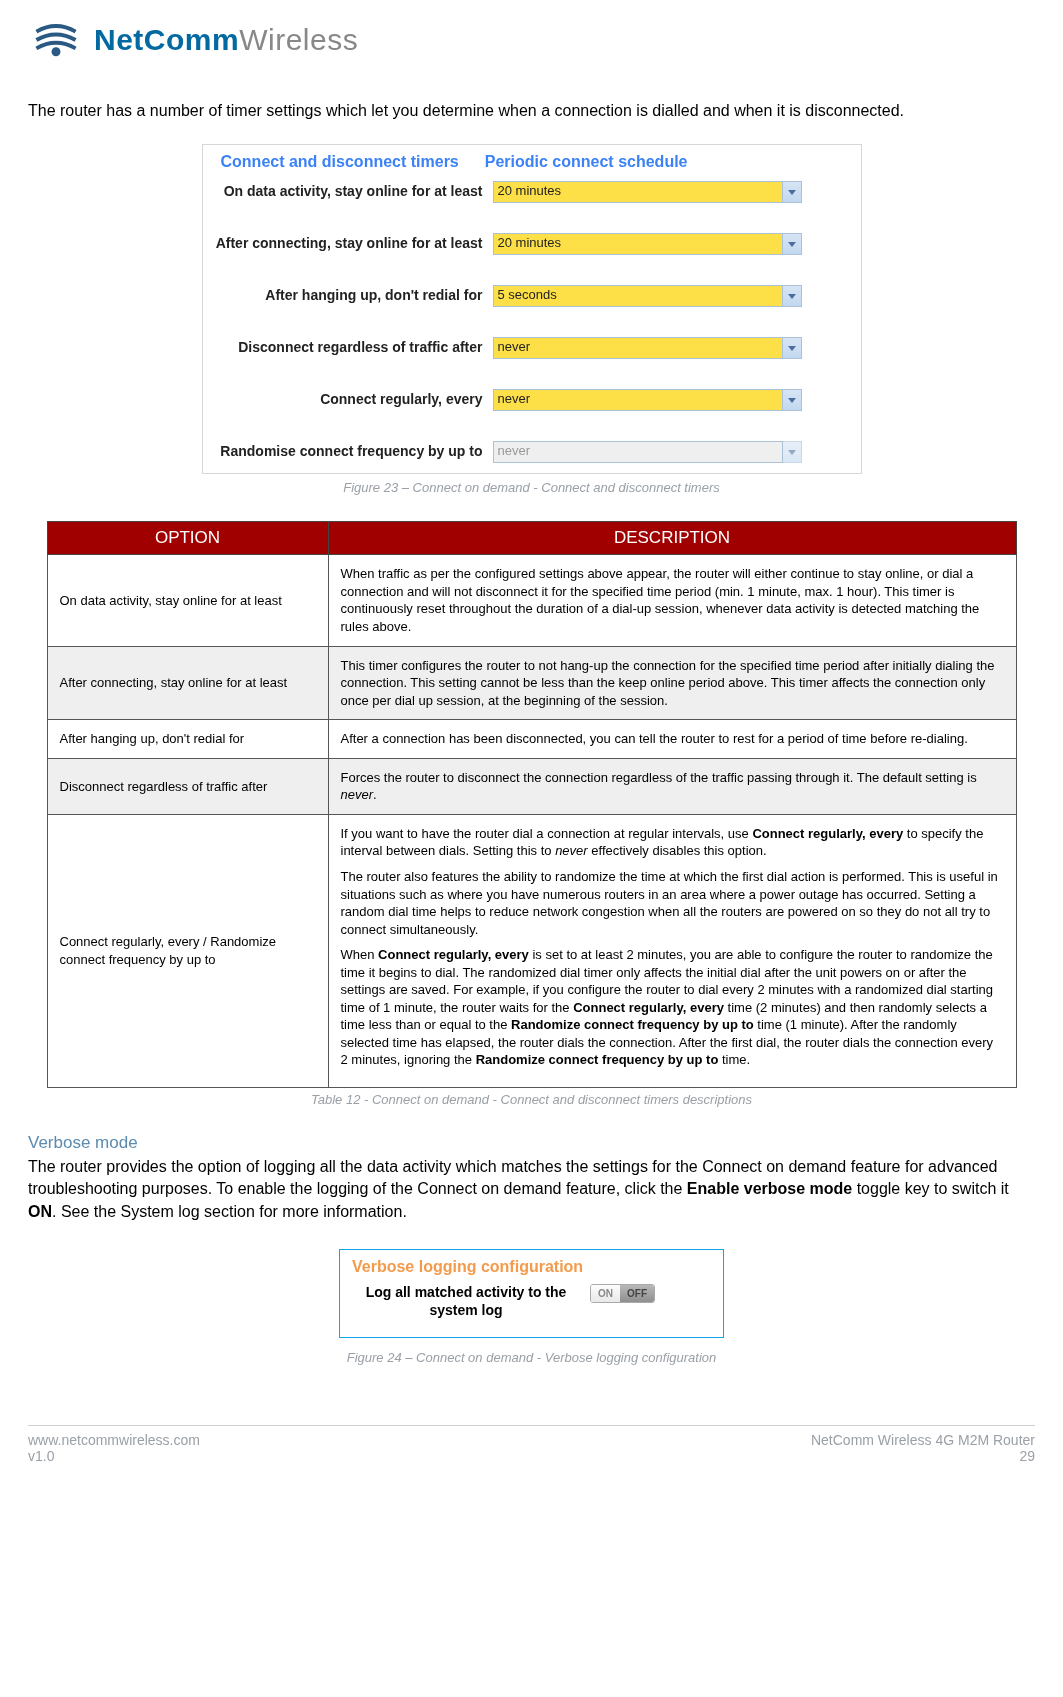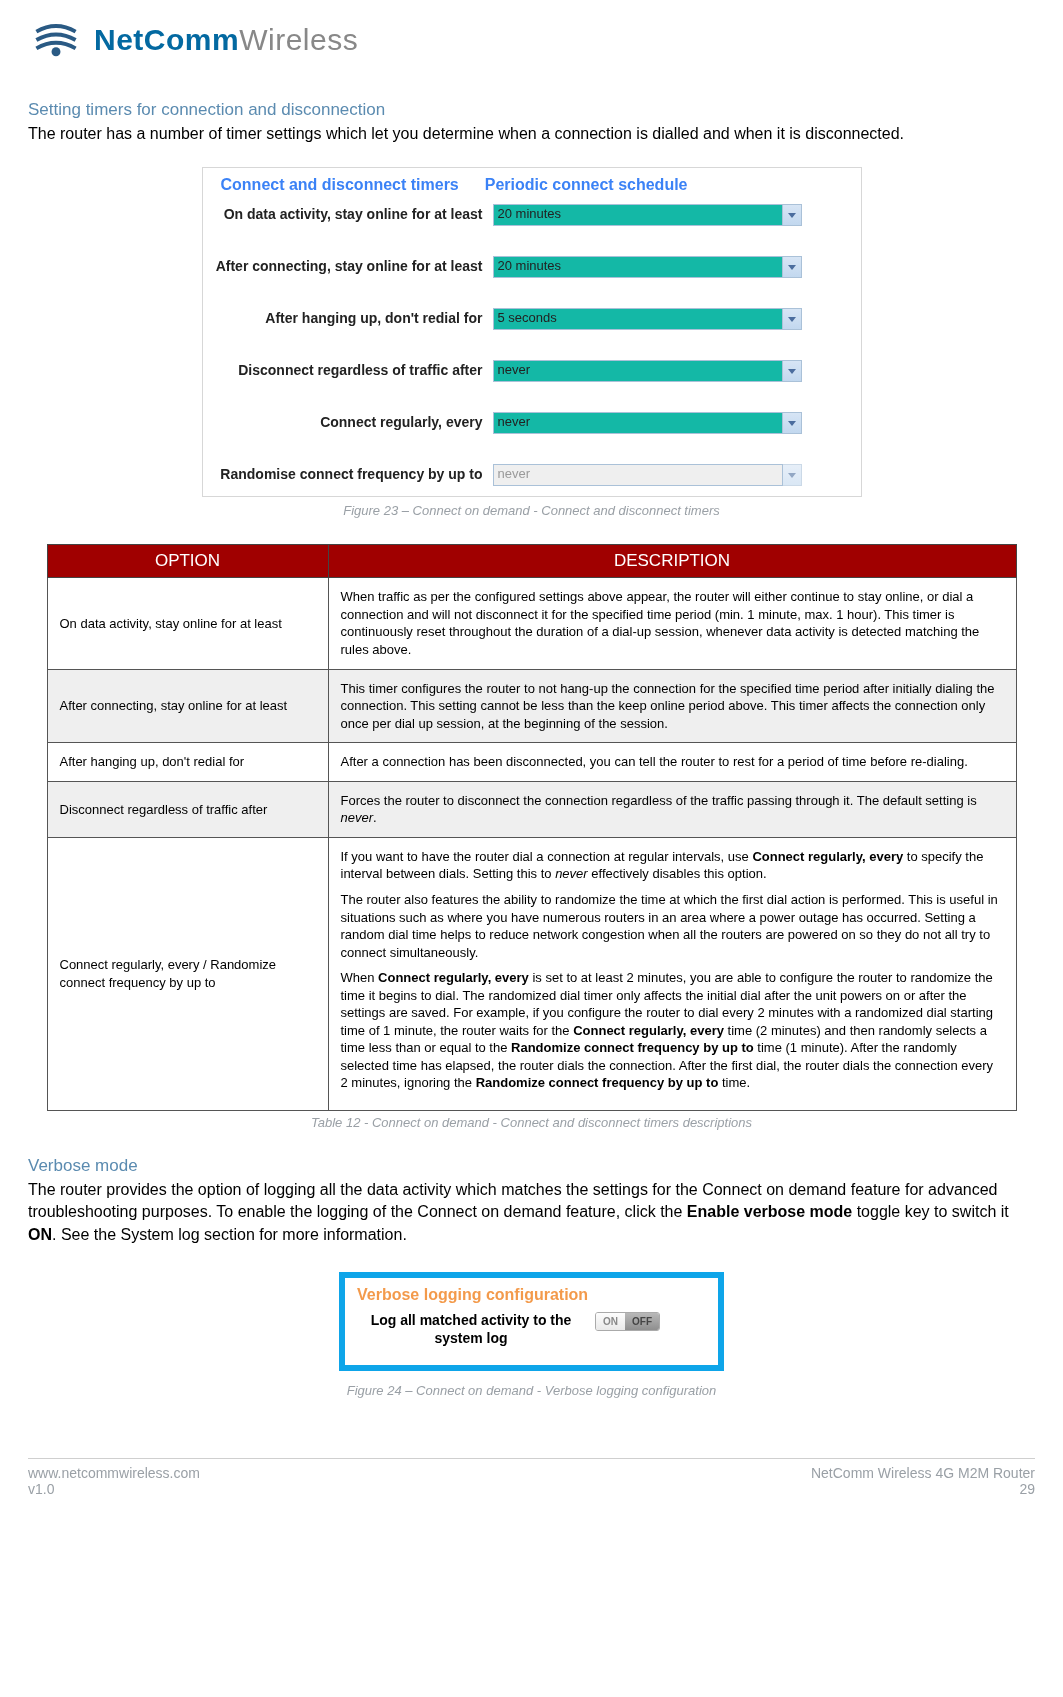--- a/index.html
+++ b/index.html
@@ -71,21 +71,21 @@
       padding-right: 10px;
       box-sizing: border-box;
       line-height: 1.25;
       padding-top: 2px;
     }
     .form-select-wrap { display: flex; align-items: stretch; }
     .form-select {
       width: 290px;
       height: 22px;
       border: 1px solid #aac1d8;
-      background: #14b8a6;
+      background: #fde047;
       font-size: 13px;
       padding: 1px 4px;
       color: #222;
       box-sizing: border-box;
     }
     .form-select.disabled {
       background: #efefef;
       color: #9a9a9a;
     }
     .dd-arrow {
@@ -137,21 +137,21 @@
     }
     table.desc tr:nth-child(odd) td { background: #efefef; }
     table.desc tr:nth-child(even) td { background: #fff; }
     .desc-para { margin: 0 0 8px 0; }
     .desc-para:last-child { margin-bottom: 8px; }
     .b { font-weight: 700; }
     .i { font-style: italic; }
     .verbose-box {
       width: 385px;
       margin: 26px auto 12px auto;
-      border: 6px solid #0ea5e9;
+      border: 1px solid #0ea5e9;
       padding: 8px 12px 18px 12px;
       box-sizing: border-box;
     }
     .verbose-title {
       color: #f39a4b;
       font-weight: 700;
       font-size: 16px;
       margin-bottom: 8px;
     }
     .verbose-row { display: flex; align-items: flex-start; }
@@ -203,21 +203,20 @@
       <path d="M15 50 Q50 30 85 50" stroke="#2a5a84" stroke-width="7" fill="none"></path>
       <path d="M15 35 Q50 15 85 35" stroke="#2a5a84" stroke-width="7" fill="none"></path>
       <path d="M15 20 Q50 0 85 20" stroke="#2a5a84" stroke-width="7" fill="none"></path>
       <circle cx="50" cy="56" r="8" fill="#2a5a84"></circle>
     </svg>
     <span class="brand-text">
       <span class="brand-bold">NetComm</span><span class="brand-light">Wireless</span>
     </span>
   </div>
 
-  <h3 class="section">Setting timers for connection and disconnection</h3>
   <p class="body">The router has a number of timer settings which let you determine when a connection is dialled and when it is disconnected.</p>
 
   <div class="config-box">
     <div class="tabs">
       <div class="tab">Connect and disconnect timers</div>
       <div class="tab">Periodic connect schedule</div>
     </div>
 
     <div class="form-row">
       <div class="form-label">On data activity, stay online for at least</div>

